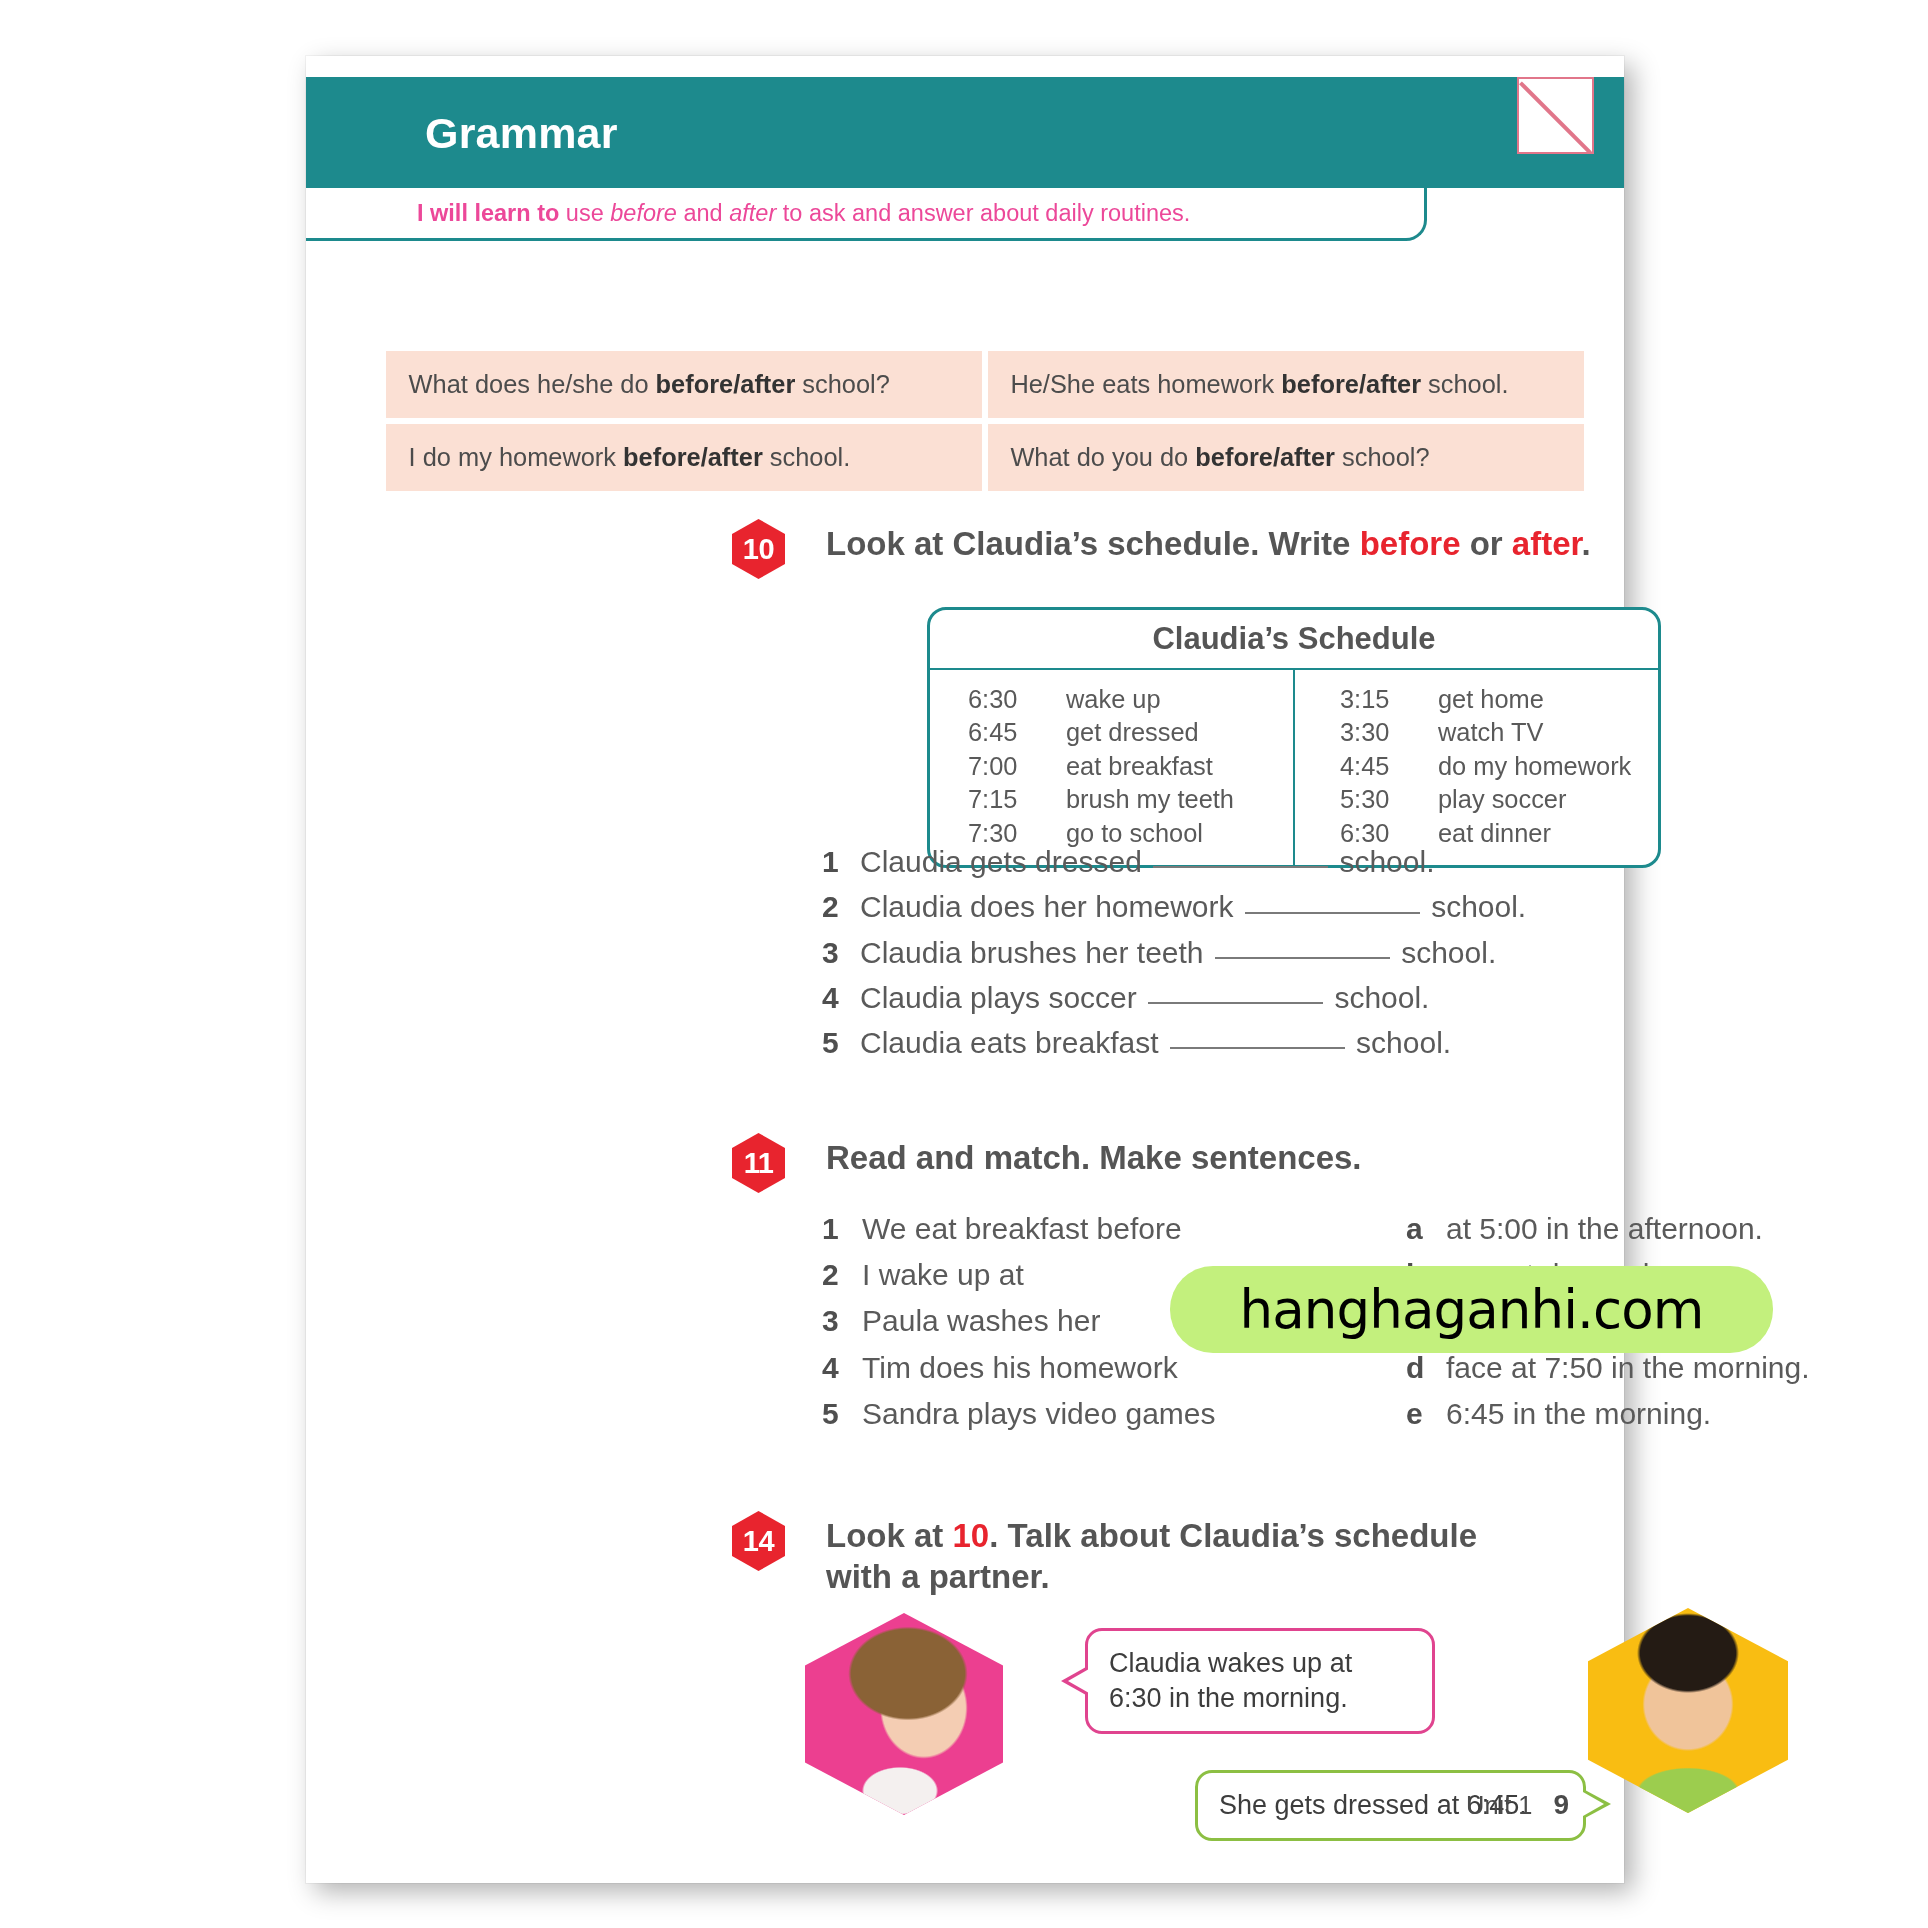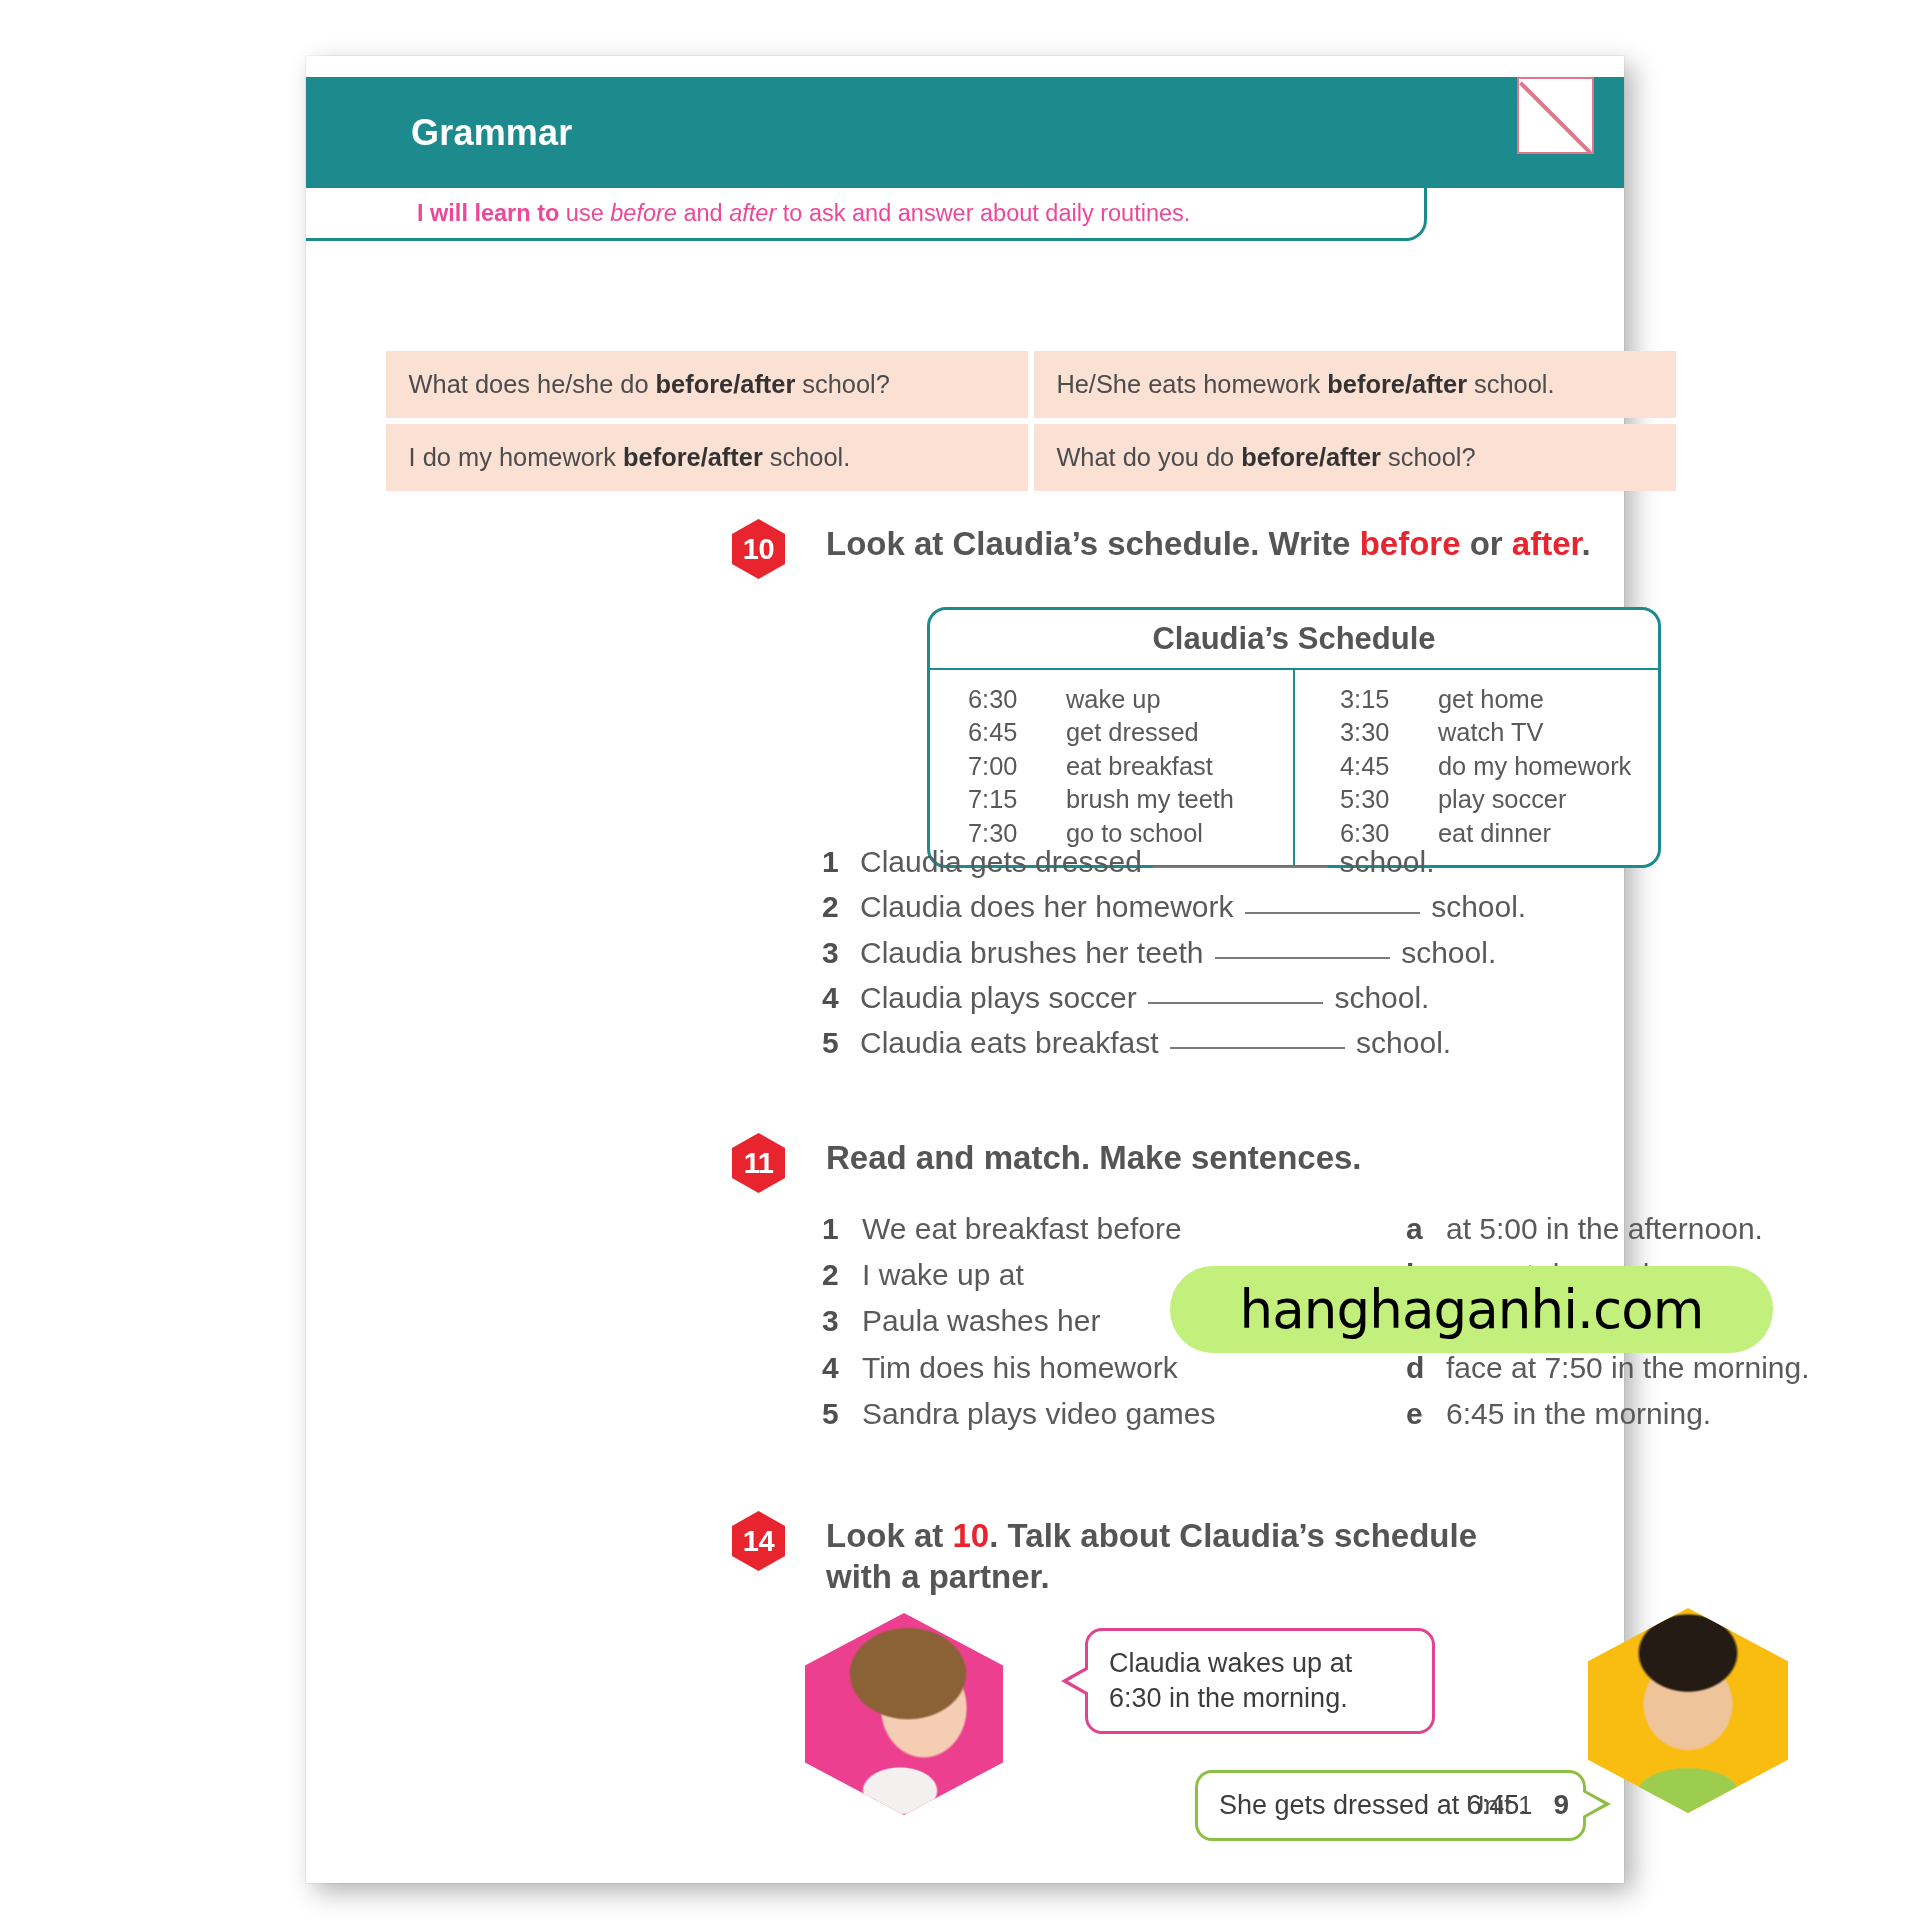--- a/index.html
+++ b/index.html
@@ -25,24 +25,24 @@
 
   
   #header {
     position: absolute;
     left: 0; top: 21px;
     width: 1318px; height: 111px;
     background: #1d8a8d;
   }
   #header-title {
     position: absolute;
-    left: 105px; top: 50%;
+    left: 119px; top: 50%;
     transform: translateY(-50%);
     color: #ffffff;
-    font-size: 36px;
+    font-size: 43px;
     font-weight: bold;
     letter-spacing: 0.2px;
   }
   #corner-fold {
     position: absolute;
     right: 30px; top: 0px;
     width: 77px; height: 77px;
     background: #ffffff;
     border: 2.8px solid #e1768a;
     overflow: hidden;
@@ -75,21 +75,21 @@
     font-weight: bold;
     white-space: nowrap;
   }
   #objective-text .it { font-style: italic; }
   #objective-text .rg { font-weight: normal; }
 
   
   #model-grid {
     position: absolute;
     left: 80px; top: 295px;
-    width: 1290px;
+    width: 1198px;
     display: grid;
     grid-template-columns: 1fr 1fr;
     grid-gap: 5.6px 5.6px;
   }
   .model-cell {
     background: #fbe0d4;
     padding: 19px 22.6px;
     font-size: 25.4px;
     color: #4c4c4c;
     white-space: nowrap;

